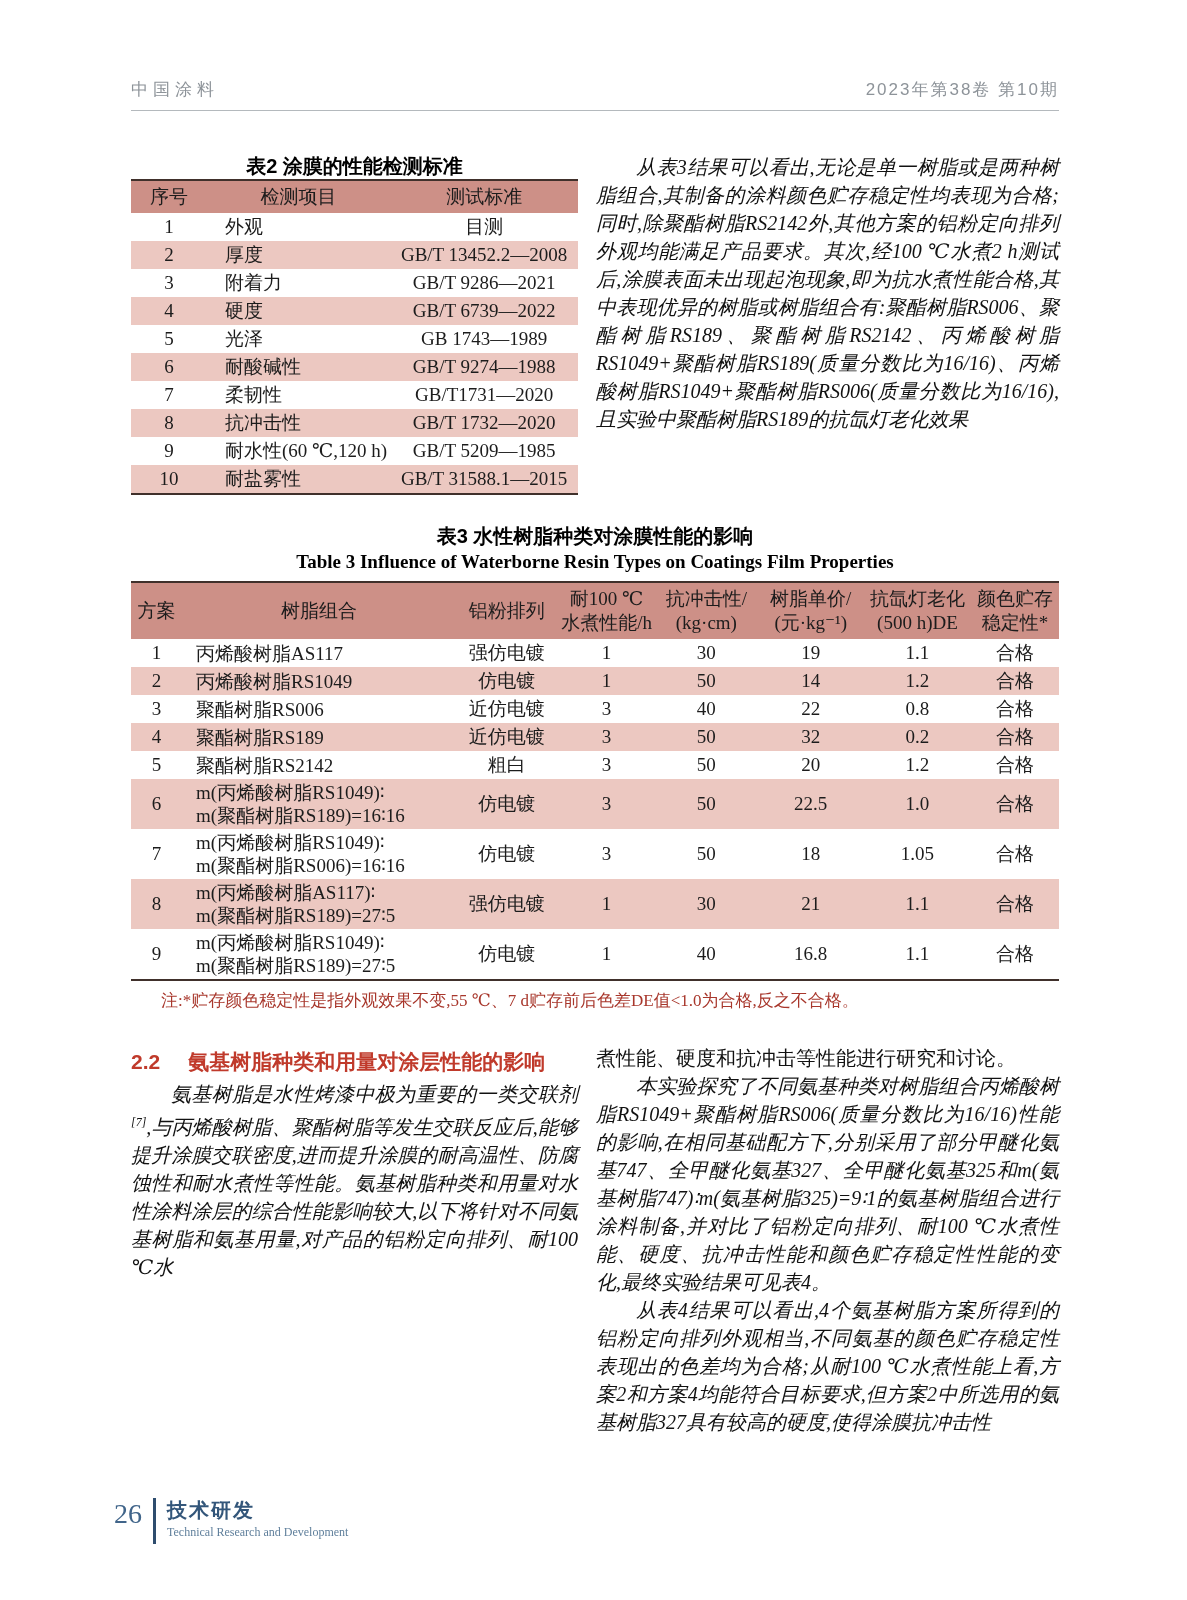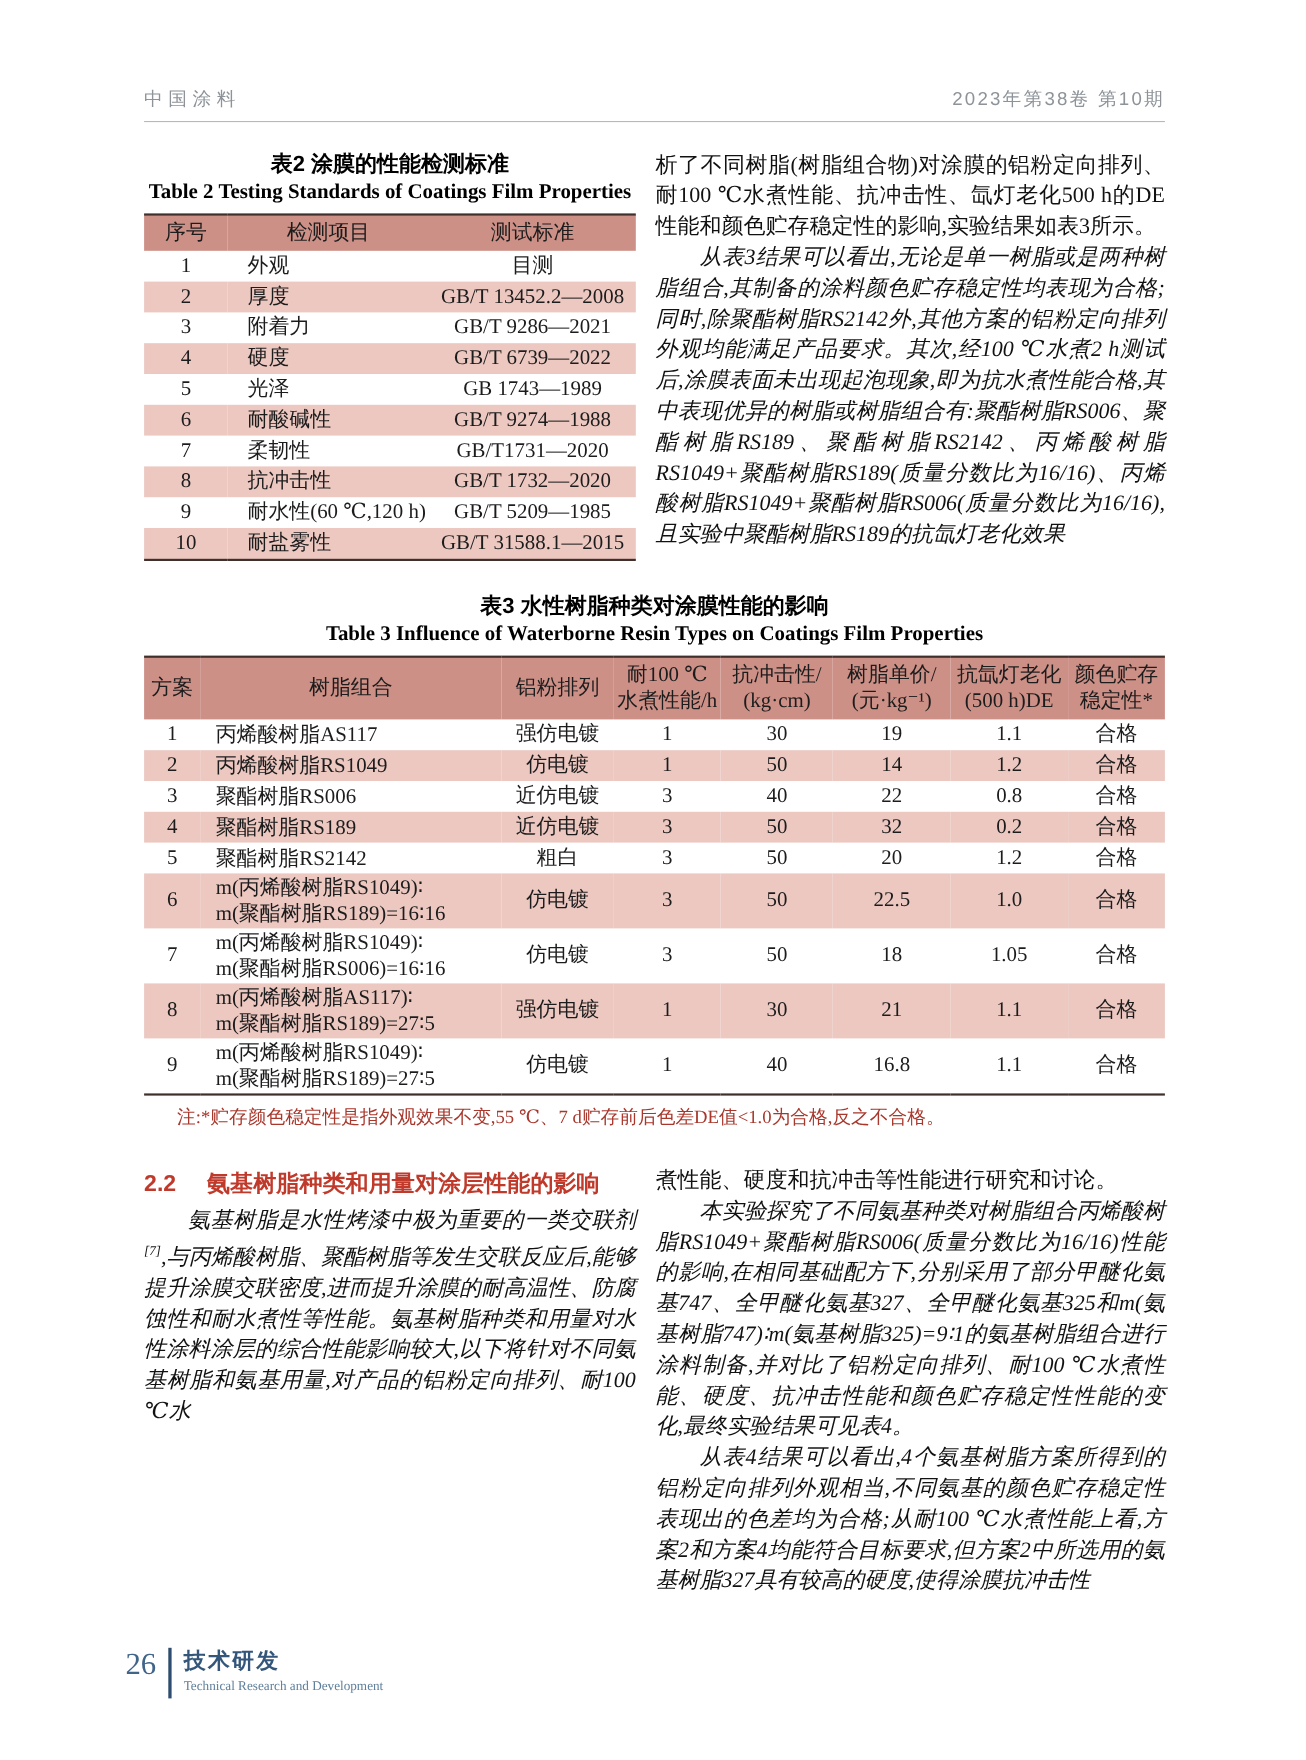--- a/index.html
+++ b/index.html
@@ -17,21 +17,21 @@
     font-family:"Liberation Sans","DejaVu Sans",sans-serif;
     color:#8d9399; font-size:17px;
     padding-bottom:9px; border-bottom:1px solid #b4b9bd;
   }
   .journal-name{ letter-spacing:5px; }
   .issue-info{ letter-spacing:2px; }
   
   .two-col{ display:flex; gap:18px; }
   .col-l{ width:447px; flex:none; }
   .col-r{ flex:1; min-width:0; }
-  .top-section{ margin-top:25px; }
+  .top-section{ margin-top:42px; }
   .bottom-section{ margin-top:32px; }
   
   .para{
     font-size:20px; line-height:28px; text-align:justify; color:#111;
   }
   .indent{ text-indent:2em;font-style:italic; }
   .para sup{ font-size:12px; }
   
   .sec-heading{
     font-family:"Liberation Sans","DejaVu Sans",sans-serif;
@@ -106,21 +106,20 @@
 <div class="page">
 
   <header class="page-header">
     <span class="journal-name">中国涂料</span>
     <span class="issue-info">2023年第38卷   第10期</span>
   </header>
 
   <div class="two-col top-section">
     <div class="col-l">
       <div class="tbl-title-cn">表2   涂膜的性能检测标准</div>
-      <div class="tbl-title-en">Table 2   Testing Standards of Coatings Film Properties</div>
       <table class="data t2">
           <thead>
             <tr>
               <th>序号</th>
               <th>检测项目</th>
               <th>测试标准</th>
             </tr>
           </thead>
           <tbody>
             <tr>
@@ -170,21 +169,20 @@
             </tr>
             <tr>
               <td>10</td>
               <td>耐盐雾性</td>
               <td>GB/T 31588.1—2015</td>
             </tr>
           </tbody>
         </table>
     </div>
     <div class="col-r">
-      <p class="para">析了不同树脂(树脂组合物)对涂膜的铝粉定向排列、耐100 ℃水煮性能、抗冲击性、氙灯老化500 h的DE性能和颜色贮存稳定性的影响,实验结果如表3所示。</p>
       <p class="para indent">从表3结果可以看出,无论是单一树脂或是两种树脂组合,其制备的涂料颜色贮存稳定性均表现为合格;同时,除聚酯树脂RS2142外,其他方案的铝粉定向排列外观均能满足产品要求。其次,经100 ℃水煮2 h测试后,涂膜表面未出现起泡现象,即为抗水煮性能合格,其中表现优异的树脂或树脂组合有:聚酯树脂RS006、聚酯树脂RS189、聚酯树脂RS2142、丙烯酸树脂RS1049+聚酯树脂RS189(质量分数比为16/16)、丙烯酸树脂RS1049+聚酯树脂RS006(质量分数比为16/16),且实验中聚酯树脂RS189的抗氙灯老化效果</p>
     </div>
   </div>
 
   <section class="table3-section">
     <div class="tbl-title-cn">表3   水性树脂种类对涂膜性能的影响</div>
     <div class="tbl-title-en">Table 3   Influence of Waterborne Resin Types on Coatings Film Properties</div>
     <table class="data t3">
         <thead>
           <tr>

